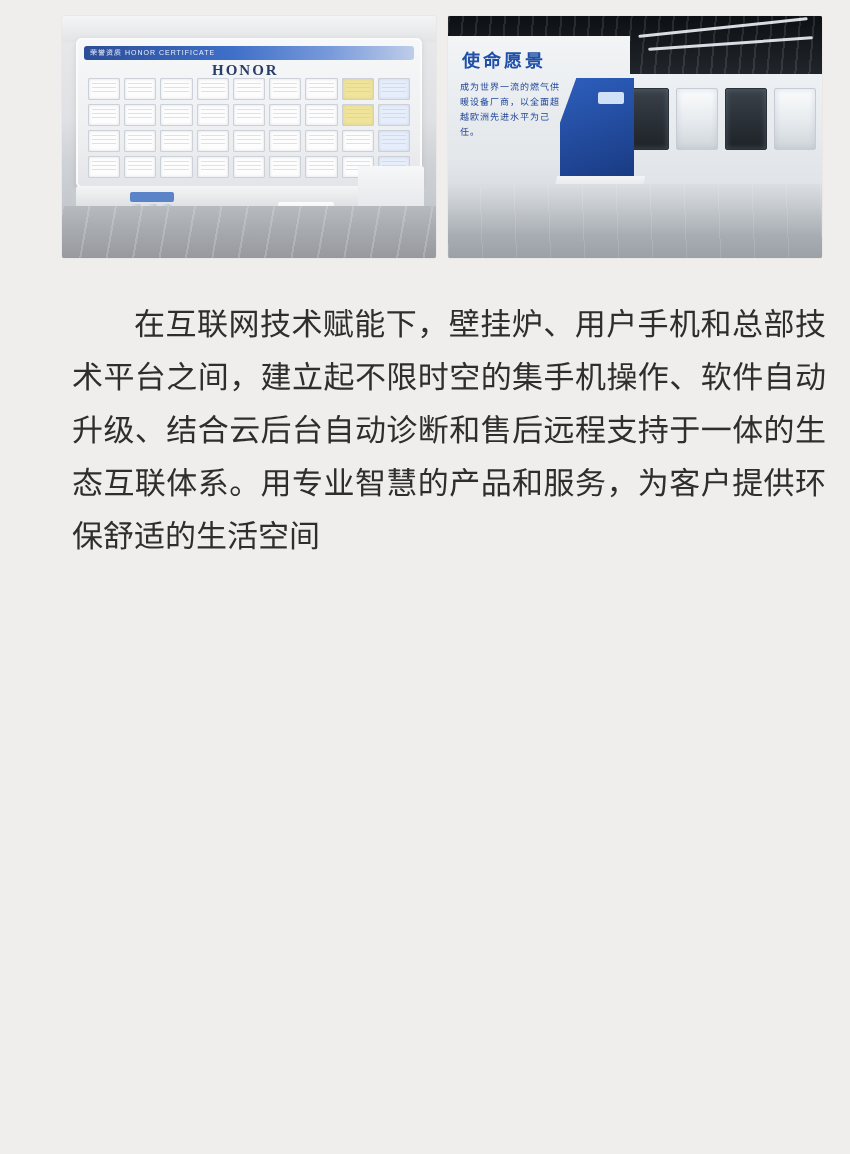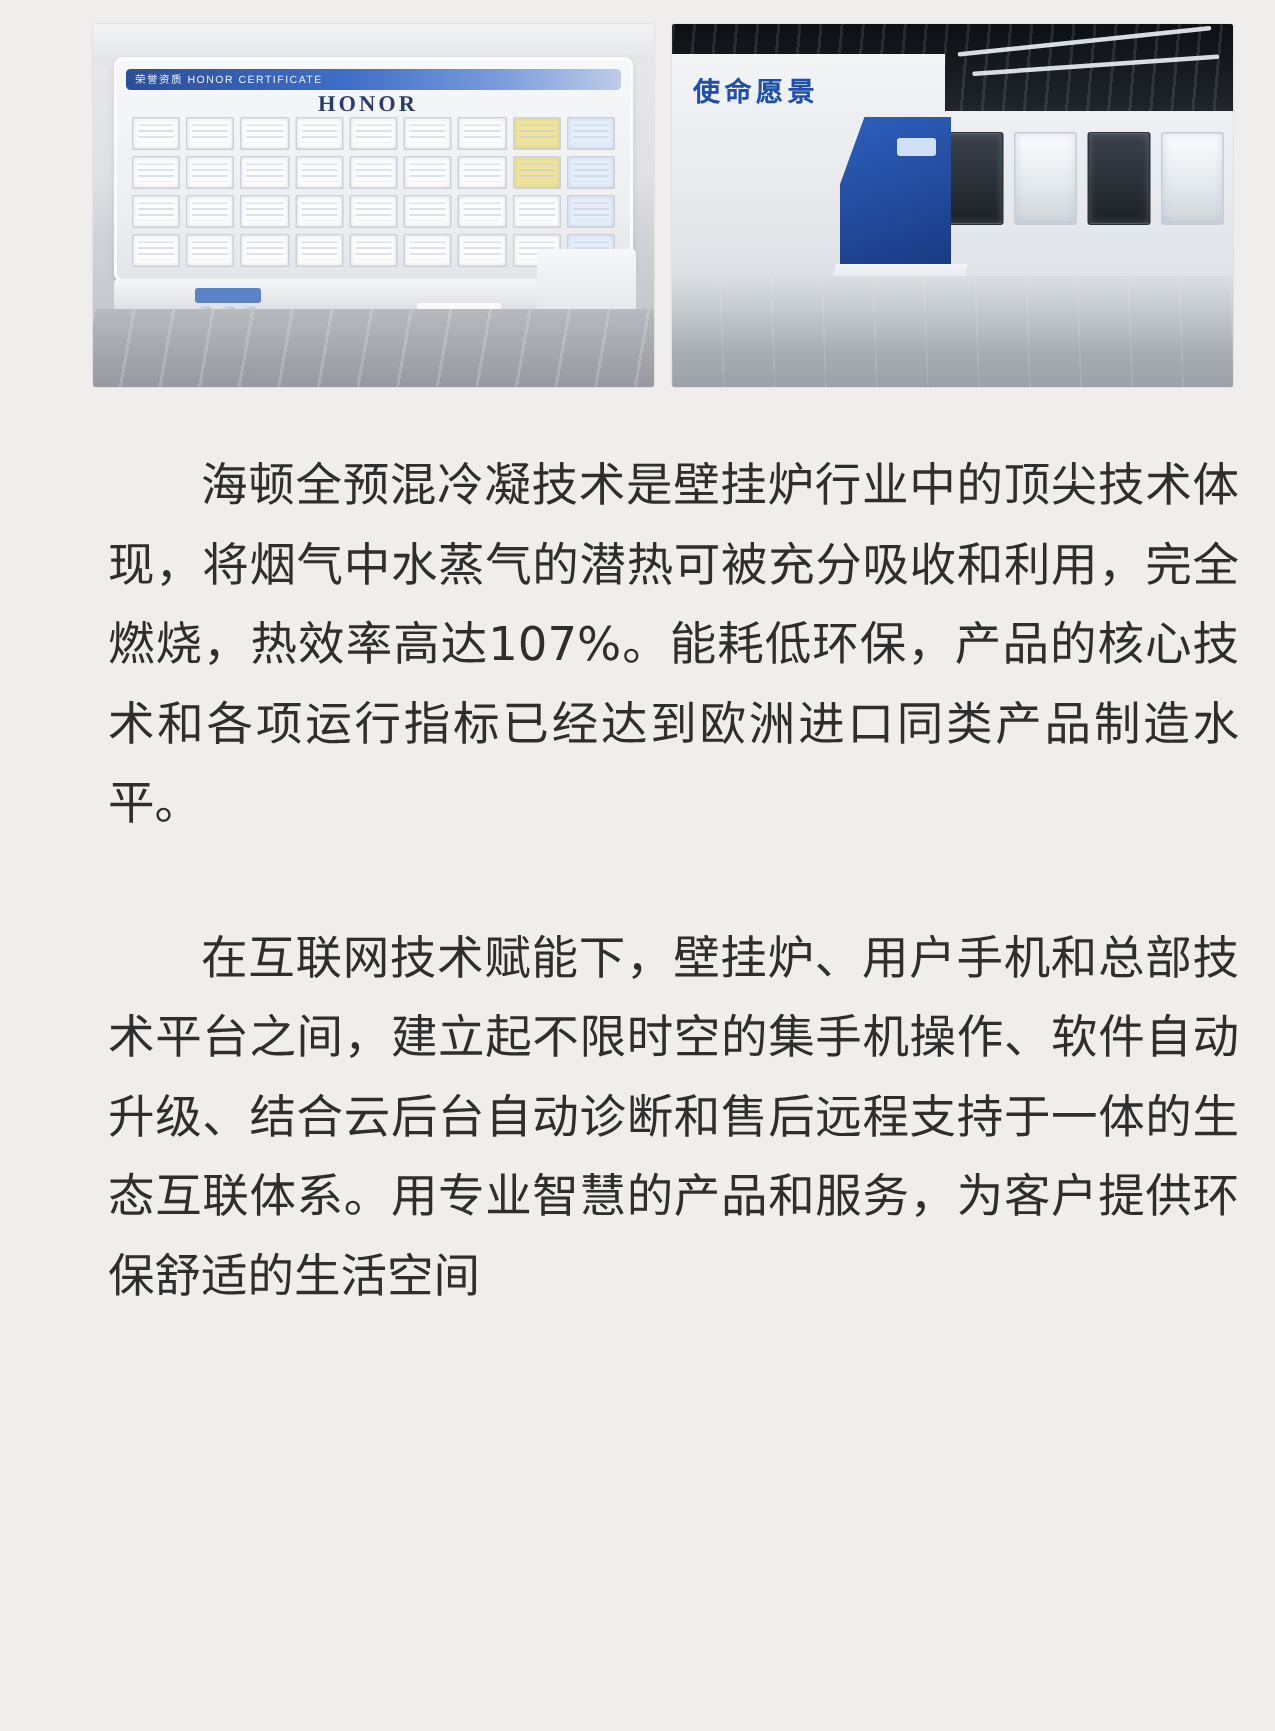--- a/index.html
+++ b/index.html
@@ -299,25 +299,25 @@
       <div class="ph2-right"></div>
       <div class="ph2-cases">
         <span class="dark"></span>
           <span></span>
           <span class="dark"></span>
           <span></span>
       </div>
       <div class="ph2-leftwall"></div>
       <div class="ph2-blue-shape"></div>
       <div class="ph2-title">使命愿景</div>
+      <div class="ph2-text">成为世界一流的燃气供暖设备厂商，以全面超越欧洲先进水平为己任。</div>
       <div class="ph2-podium"></div>
       <div class="ph2-blueband"></div>
       <div class="ph2-floor"></div>
     </div>
 
   </div>
 
   <div class="content">
-    <p class="para">海顿全预混冷凝技术是壁挂炉行业中的顶尖技术体现，将烟气中水蒸气的潜热可被充分吸收和利用，完全燃烧，热效率高达107%。能耗低环保，产品的核心技术和各项运行指标已经达到欧洲进口同类产品制造水平。</p>
     <p class="para">在互联网技术赋能下，壁挂炉、用户手机和总部技术平台之间，建立起不限时空的集手机操作、软件自动升级、结合云后台自动诊断和售后远程支持于一体的生态互联体系。用专业智慧的产品和服务，为客户提供环保舒适的生活空间</p>
   </div>
 
 </div>
 
 </body></html>

